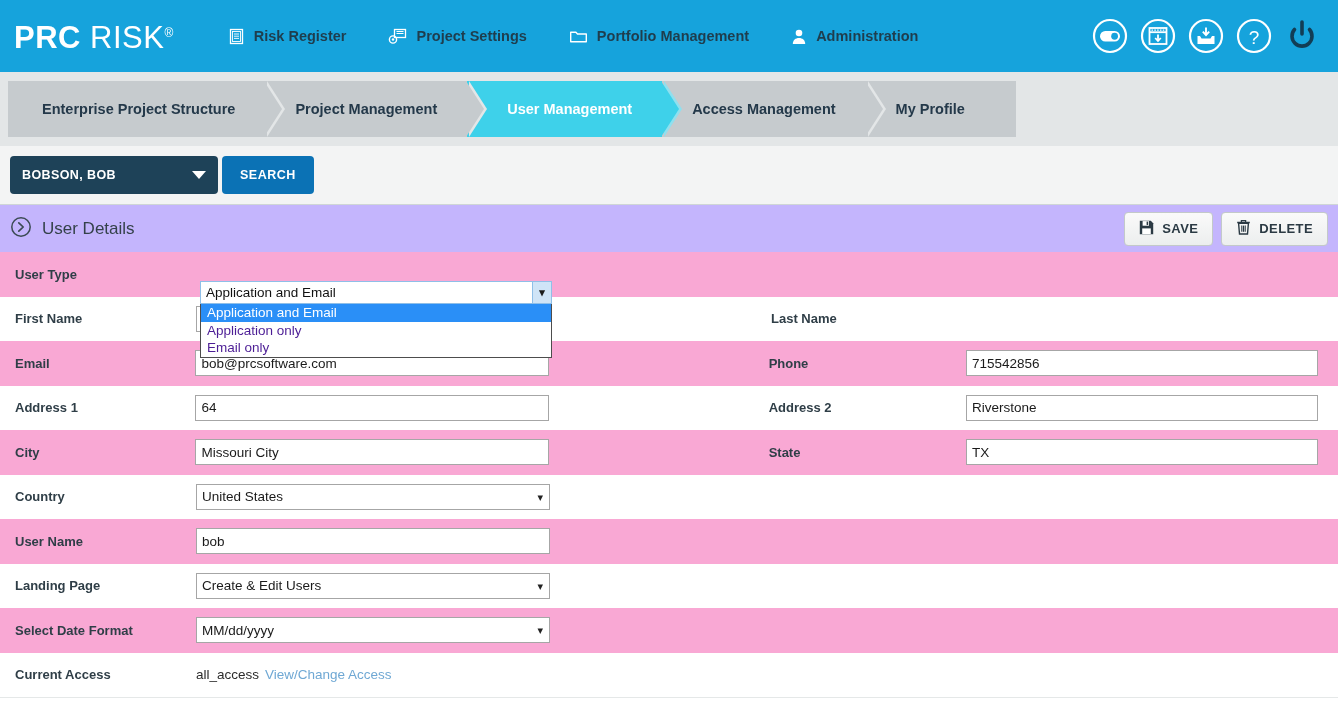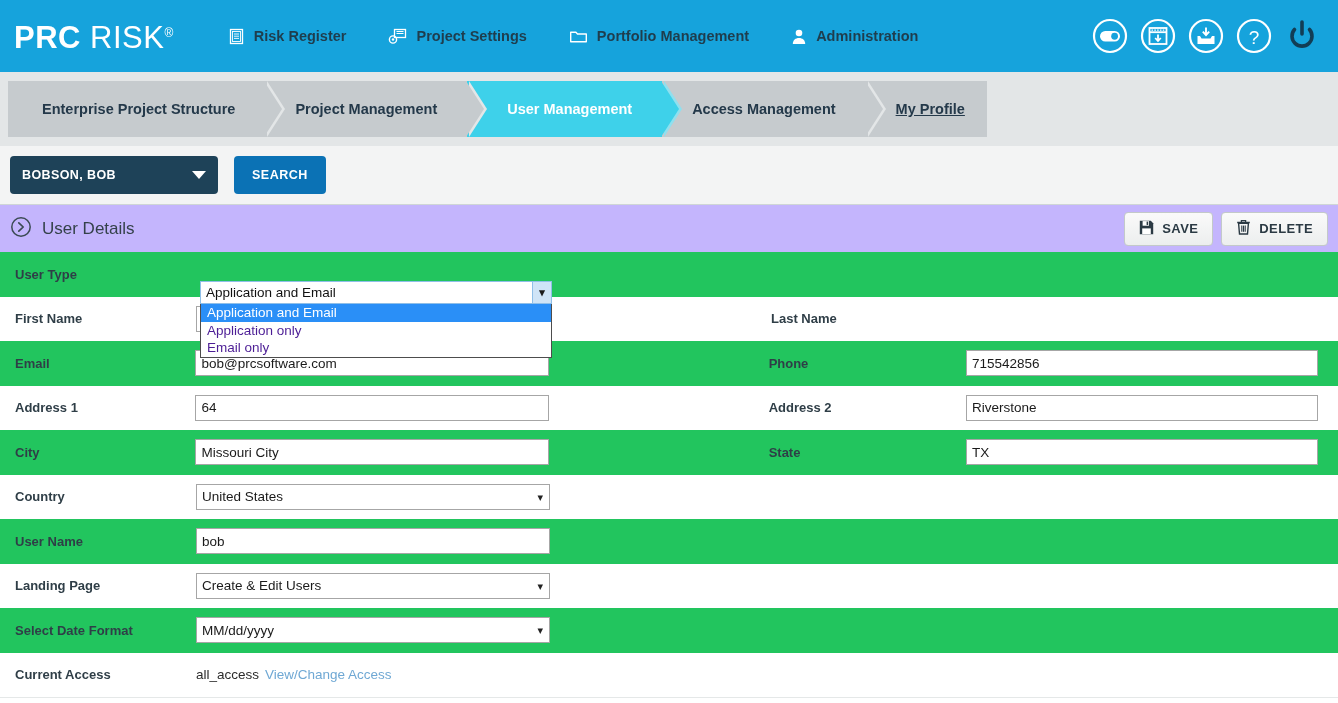--- a/index.html
+++ b/index.html
@@ -96,30 +96,30 @@
     border-bottom: 28px solid transparent;
     border-left: 18px solid #e3e6e7;
     z-index: 1;
   }
   .crumb.active { background: #3ed1ea; color: #ffffff; }
   .crumb.active::after { border-left-color: #3ed1ea; }
   .crumb.active::before { border-left-color: #8fe0ef; }
   .crumb.active { padding-left: 40px; }
   .crumb:last-child::after,
   .crumb:last-child::before { display: none; }
-  .crumb:last-child { padding-right: 22px; text-decoration: underline; }
+  .crumb:last-child { padding-right: 51px; }
 
   
   .toolbar {
     height: 58px;
     background: #f3f4f4;
     display: flex;
     align-items: center;
     padding: 0 10px;
-    gap: 16px;
+    gap: 4px;
   }
   .userselect {
     width: 208px; height: 38px;
     background: #1e4258;
     color: #ffffff;
     font-size: 12.5px;
     font-weight: bold;
     letter-spacing: 0.4px;
     border-radius: 4px;
     display: flex;
@@ -182,21 +182,21 @@
   }
 
   
   .form { position: relative; }
   .row {
     display: flex;
     height: 44.5px;
     align-items: center;
     background: #ffffff;
   }
-  .row.alt { background: #22c55e; }
+  .row.alt { background: #f9a8d4; }
   .cell { display: flex; align-items: center; }
   .lbl-l { width: 196px; padding-left: 15px; }
   .fld-l { width: 575px; }
   .lbl-r { width: 198px; }
   .fld-r { flex: 1; padding-right: 20px; }
   .lbl {
     font-size: 13px;
     font-weight: bold;
     color: #2f3e47;
     white-space: nowrap;

